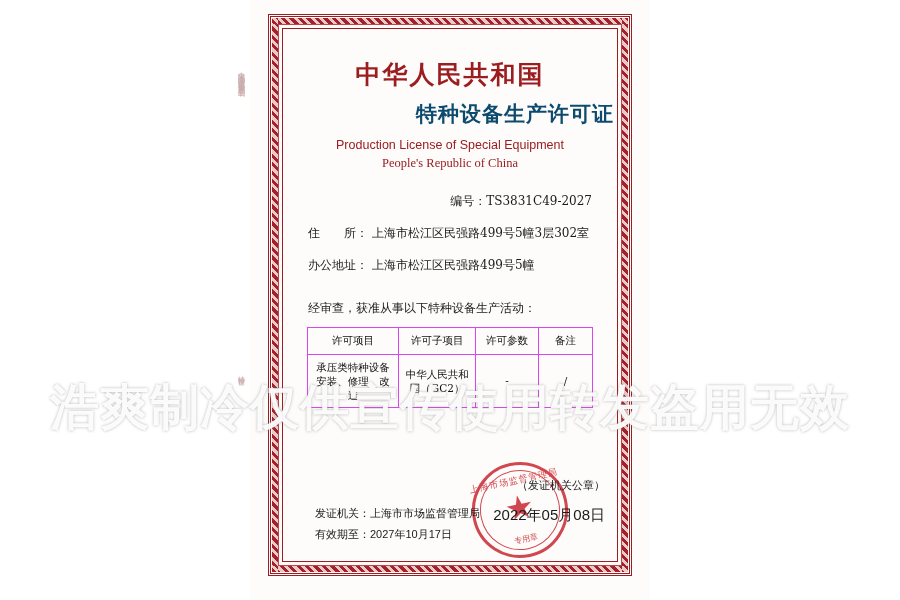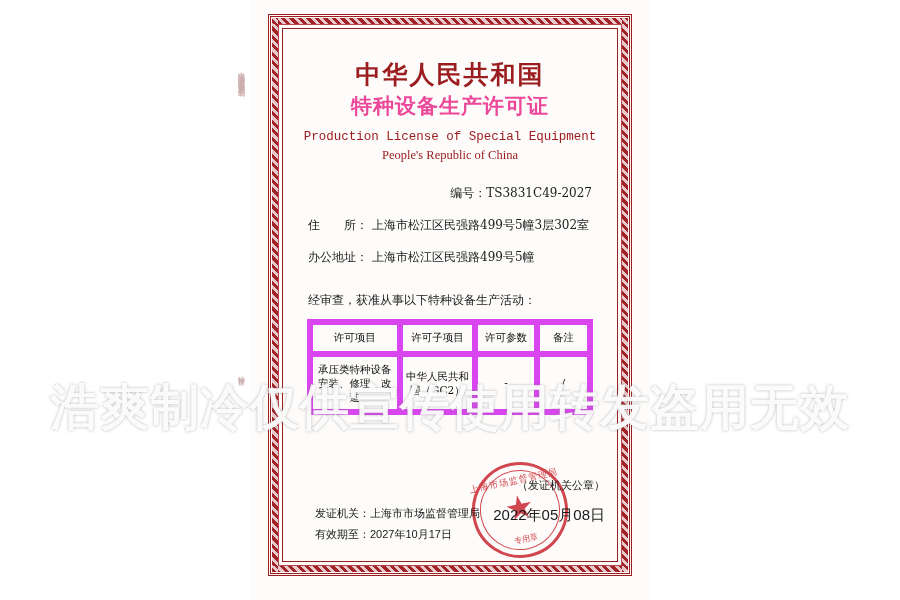--- a/index.html
+++ b/index.html
@@ -100,34 +100,34 @@
   .title-cn-1 {
     text-align: center;
     color: #9b1d20;
     font-size: 25px;
     font-weight: bold;
     letter-spacing: 2px;
     margin-top: 26px;
     font-family: "DejaVu Serif", serif;
   }
   .title-cn-2 {
-    text-align: center;
-    color: #ec4899;
+    text-align: right;
+    color: #0c4a6e;
     font-size: 21px;
     font-weight: bold;
     letter-spacing: 1px;
-    margin-top: 1px;
+    margin-top: 9px;
     font-family: "DejaVu Serif", serif;
   }
   .title-en-1 {
     text-align: center;
     color: #9b1d20;
     font-size: 12.5px;
     margin-top: 10px;
-    font-family: Liberation Mono, monospace;
+    font-family: Liberation Sans, sans-serif;
   }
   .title-en-2 {
     text-align: center;
     color: #9b1d20;
     font-size: 12.5px;
     margin-top: 4px;
     font-family: "Liberation Serif", serif;
   }
 
   .cert-no {
@@ -160,21 +160,21 @@
 
   
   table.license-table {
     margin: 10px auto 0 auto;
     border-collapse: collapse;
     width: 286px;
     font-family: "DejaVu Serif", serif;
   }
   table.license-table th,
   table.license-table td {
-    border: 6px solid #d946ef;
+    border: 1px solid #d946ef;
     font-size: 10.5px;
     color: #111;
     text-align: center;
     vertical-align: middle;
     padding: 3px 2px;
   }
   table.license-table th {
     font-weight: normal;
     height: 20px;
   }

